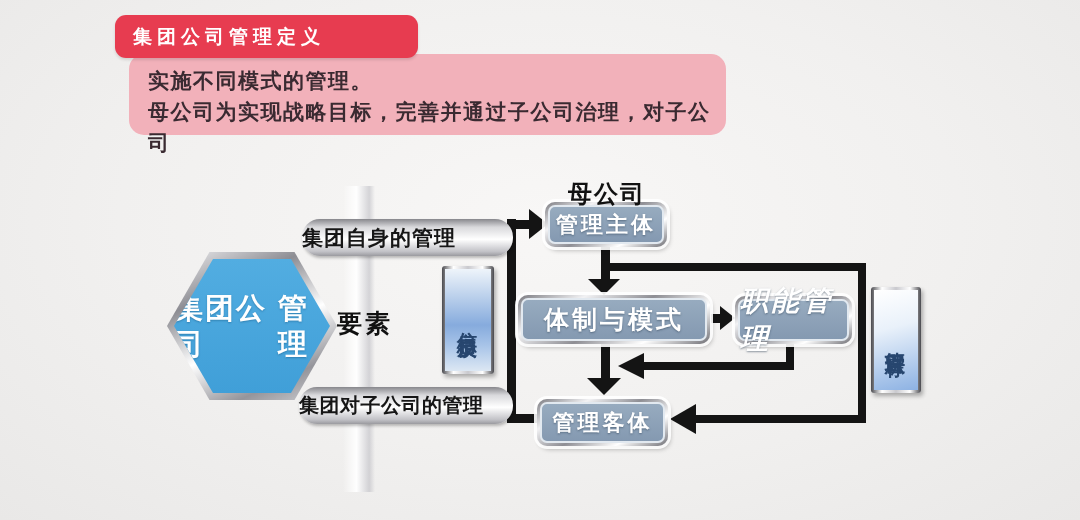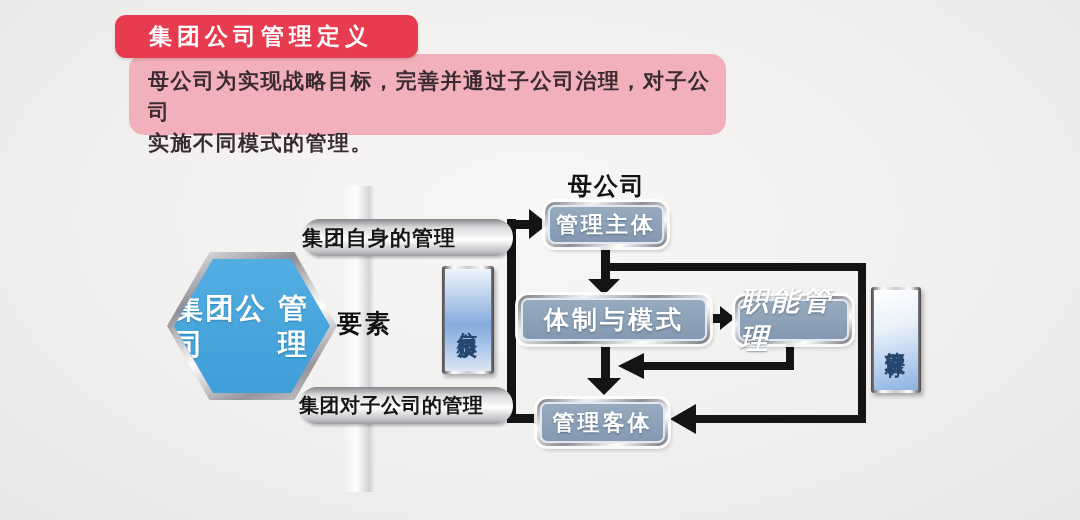--- a/index.html
+++ b/index.html
@@ -7,21 +7,21 @@
     position:relative;width:1080px;height:520px;overflow:hidden;
     background:radial-gradient(ellipse at 50% 42%, #f8f7f6 0%, #f1f0ef 55%, #e9e8e7 100%);
     font-family:"Liberation Sans", sans-serif;
   }
   
   .hdr-tab{
     position:absolute;left:115px;top:15px;width:303px;height:43px;z-index:4;
     background:#e73c50;border-radius:11px;display:flex;align-items:center;
     box-shadow:0 2px 3px rgba(0,0,0,0.12);
   }
-  .hdr-tab span{color:#fff;font-size:23px;font-weight:bold;letter-spacing:5px;padding-left:34px;}
+  .hdr-tab span{color:#fff;font-size:19px;font-weight:bold;letter-spacing:5px;padding-left:18px;}
   .hdr-body{
     position:absolute;left:129px;top:54px;width:597px;height:81px;z-index:3;
     background:#f2b1ba;border-radius:15px;
   }
   .hdr-body .txt{
     position:absolute;left:19px;top:12px;color:#3a2a31;
     font-family:"Liberation Serif", serif;font-weight:bold;
     font-size:21px;line-height:31px;letter-spacing:1.5px;
   }
   
@@ -51,21 +51,21 @@
     box-shadow:1px 2px 3px rgba(0,0,0,0.25);
   }
   .band span{font-weight:bold;color:#161616;}
   #band-self{left:302px;top:219px;width:211px;}
   #band-self span{font-size:21px;letter-spacing:1px;}
   #band-sub{left:299px;top:387px;width:214px;}
   #band-sub span{font-size:20px;letter-spacing:0.5px;}
   
   .plain{position:absolute;z-index:3;font-weight:bold;color:#111;}
   #lbl-yaosu{left:337px;top:307px;font-size:25px;letter-spacing:3px;}
-  #lbl-parent{left:547px;top:170px;width:120px;text-align:center;font-size:24px;letter-spacing:2px;}
+  #lbl-parent{left:547px;top:178px;width:120px;text-align:center;font-size:24px;letter-spacing:2px;}
   #lbl-sub{left:547px;top:450px;width:120px;text-align:center;font-size:24px;letter-spacing:2px;}
   
   .vframe{
     position:absolute;z-index:2;border-radius:3px;padding:3px;box-sizing:border-box;
     background:linear-gradient(90deg,#4a4a4f 0%,#ffffff 22%,#c9c9ce 50%,#ffffff 78%,#4a4a4f 100%);
     box-shadow:2px 3px 4px rgba(0,0,0,0.3);
   }
   .vinner{
     width:100%;height:100%;display:flex;align-items:center;justify-content:center;
   }
@@ -107,22 +107,22 @@
 </head>
 <body>
 
 <div id="stage">
 
   <div class="hdr-tab">
     <span>集团公司管理定义</span>
   </div>
   <div class="hdr-body">
     <div class="txt">
+      <div>实施不同模式的管理。</div>
       <div>母公司为实现战略目标，完善并通过子公司治理，对子公司</div>
-      <div>实施不同模式的管理。</div>
     </div>
   </div>
 
   <div class="ribbon"></div>
 
   <div class="hex-outer">
     <div class="hex-inner">
       <span>集团公司</span>
       <span>管理</span>
     </div>

